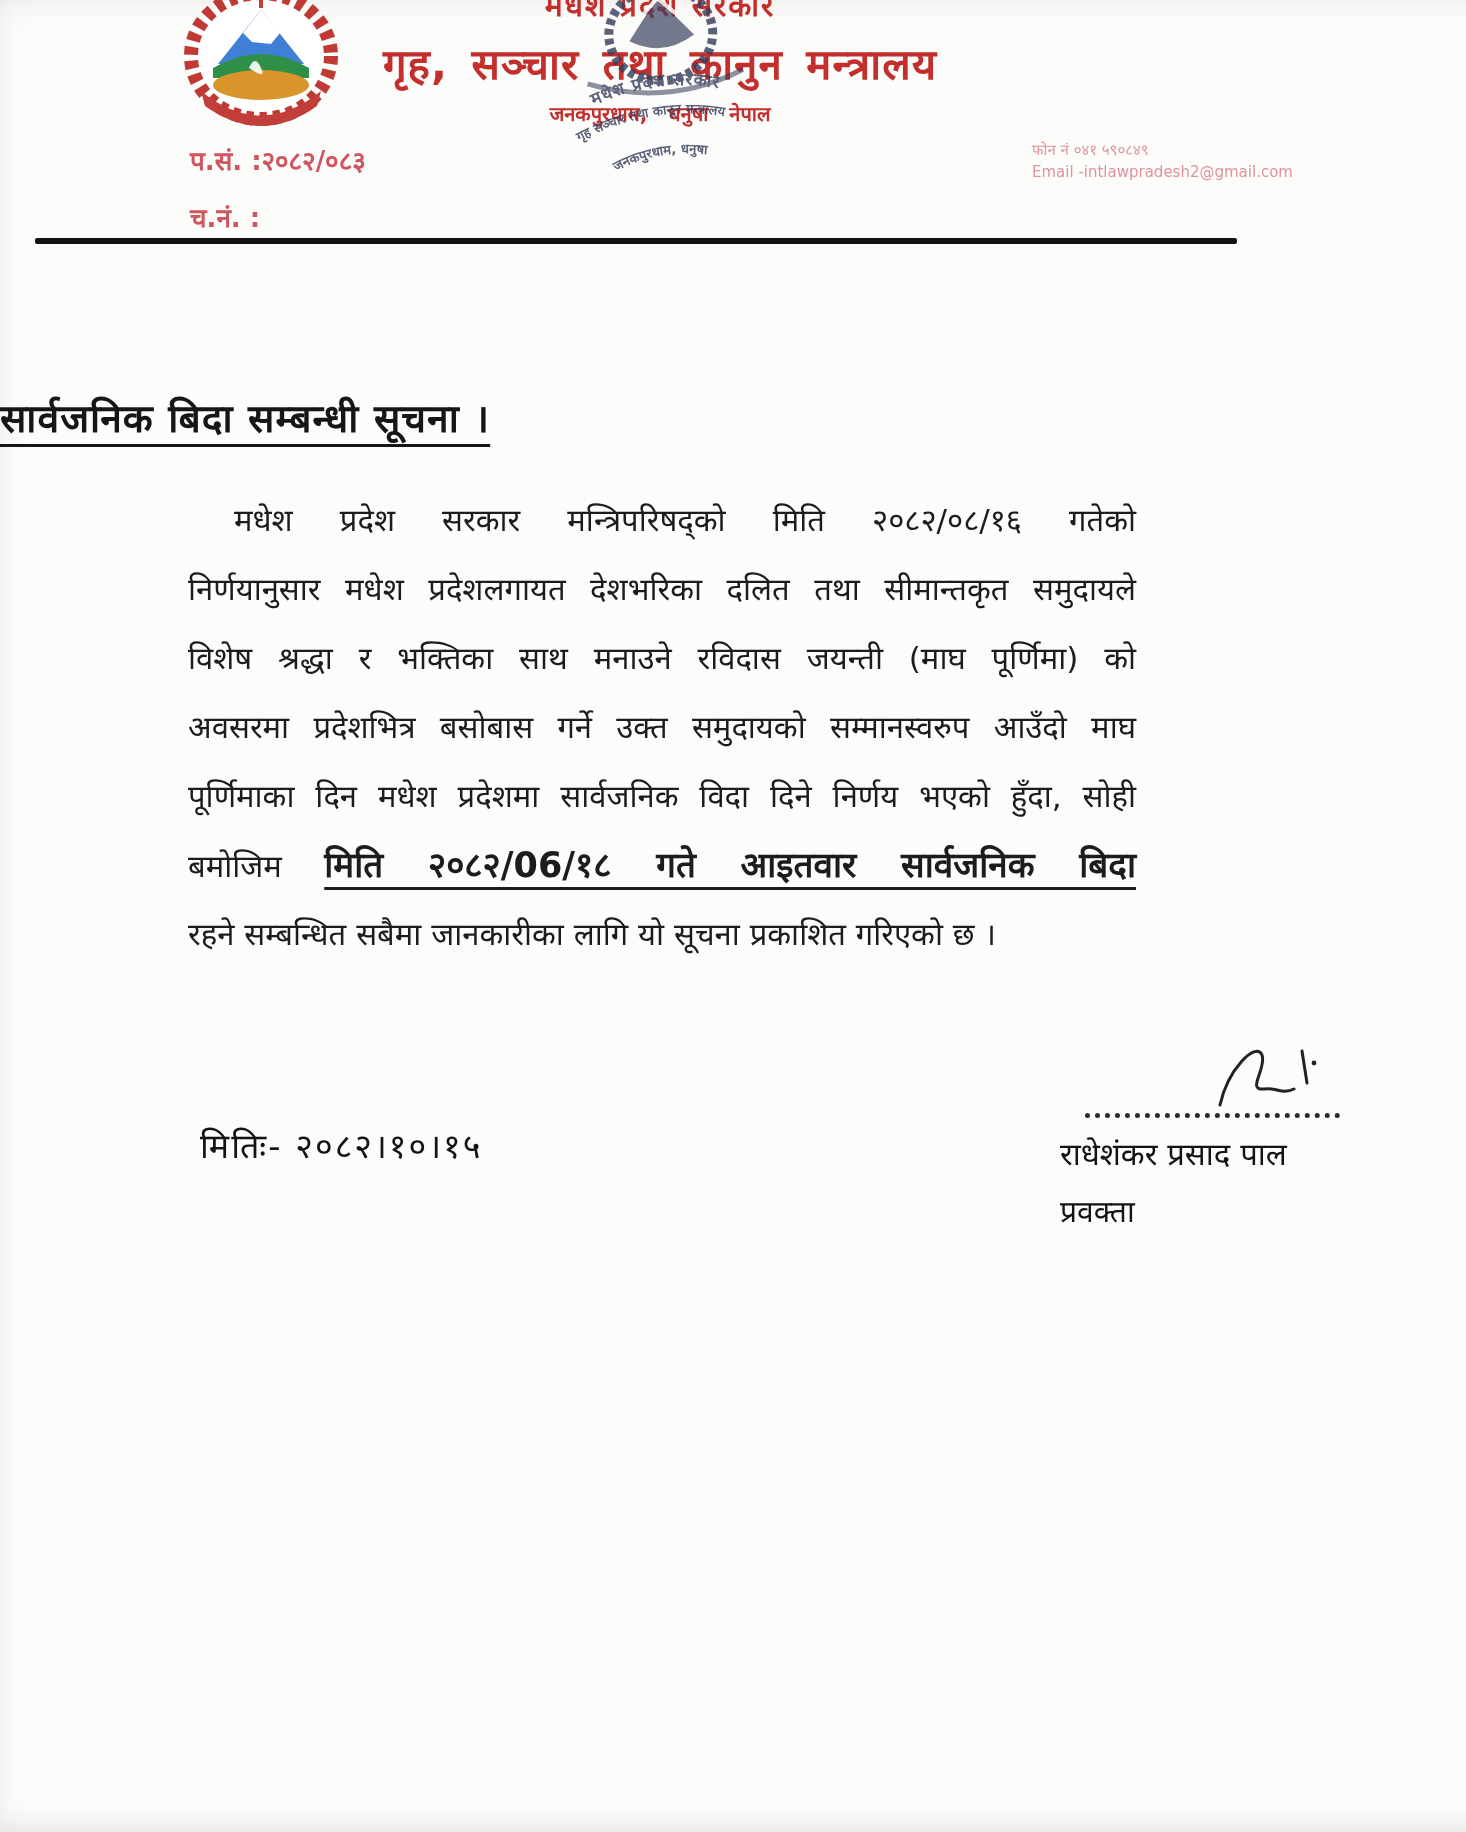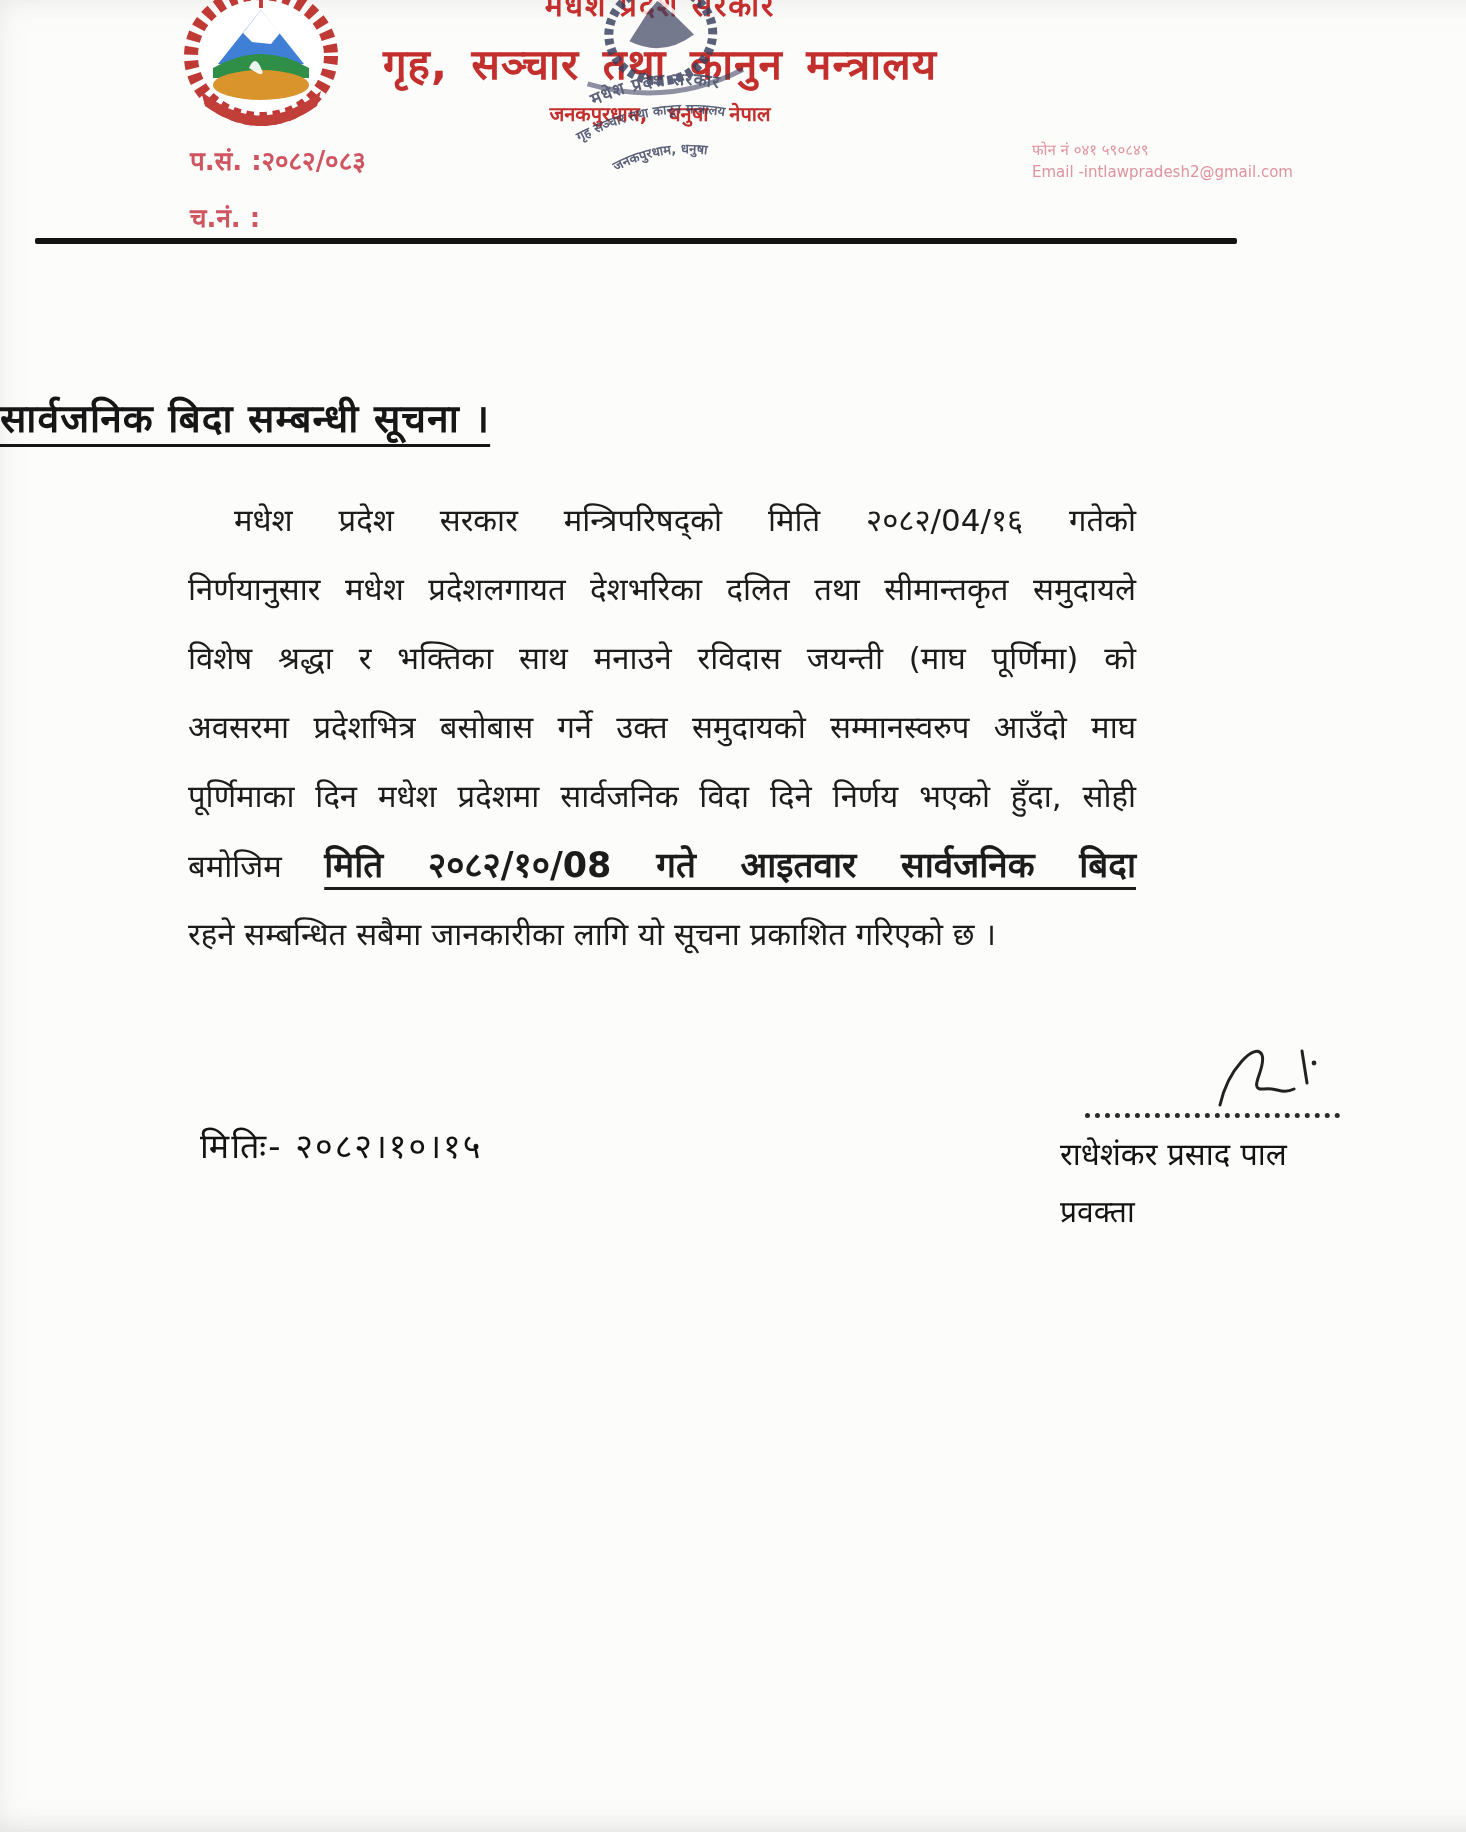--- a/index.html
+++ b/index.html
@@ -92,26 +92,26 @@
     <div class="ref-ch">च.नं. :</div>
   </div>
 
   <div class="rule"></div>
 
   <div class="title-wrap">
     <span class="title">सार्वजनिक बिदा सम्बन्धी सूचना ।</span>
   </div>
 
   <div class="body">
-    <div class="bline first">मधेश प्रदेश सरकार मन्त्रिपरिषद्को मिति २०८२/04/१६ गतेको</div>
+    <div class="bline first">मधेश प्रदेश सरकार मन्त्रिपरिषद्को मिति २०८२/०८/१६ गतेको</div>
     <div class="bline">निर्णयानुसार मधेश प्रदेशलगायत देशभरिका दलित तथा सीमान्तकृत समुदायले</div>
     <div class="bline">विशेष श्रद्धा र भक्तिका साथ मनाउने रविदास जयन्ती (माघ पूर्णिमा) को</div>
     <div class="bline">अवसरमा प्रदेशभित्र बसोबास गर्ने उक्त समुदायको सम्मानस्वरुप आउँदो माघ</div>
     <div class="bline">पूर्णिमाका दिन मधेश प्रदेशमा सार्वजनिक विदा दिने निर्णय भएको हुँदा, सोही</div>
-    <div class="bline"><span>बमोजिम </span><span class="bold-seg">मिति २०८२/१०/08 गते आइतवार सार्वजनिक बिदा</span></div>
+    <div class="bline"><span>बमोजिम </span><span class="bold-seg">मिति २०८२/06/१८ गते आइतवार सार्वजनिक बिदा</span></div>
     <div class="bline last">रहने सम्बन्धित सबैमा जानकारीका लागि यो सूचना प्रकाशित गरिएको छ ।</div>
   </div>
 
   <div class="dateline">मितिः- २०८२।१०।१५</div>
 
   <div class="sigblock">
     <svg class="sig-svg" width="120" height="78" viewBox="0 0 120 78">
       <path d="M10,70 C18,34 46,6 52,20 C57,33 36,56 54,54 C66,52 72,60 84,54" stroke="#222" stroke-width="3" fill="none" stroke-linecap="round"></path>
       <path d="M92,16 L97,48" stroke="#222" stroke-width="3" fill="none" stroke-linecap="round"></path>
       <circle cx="104" cy="28" r="2.4" fill="#222"></circle>

